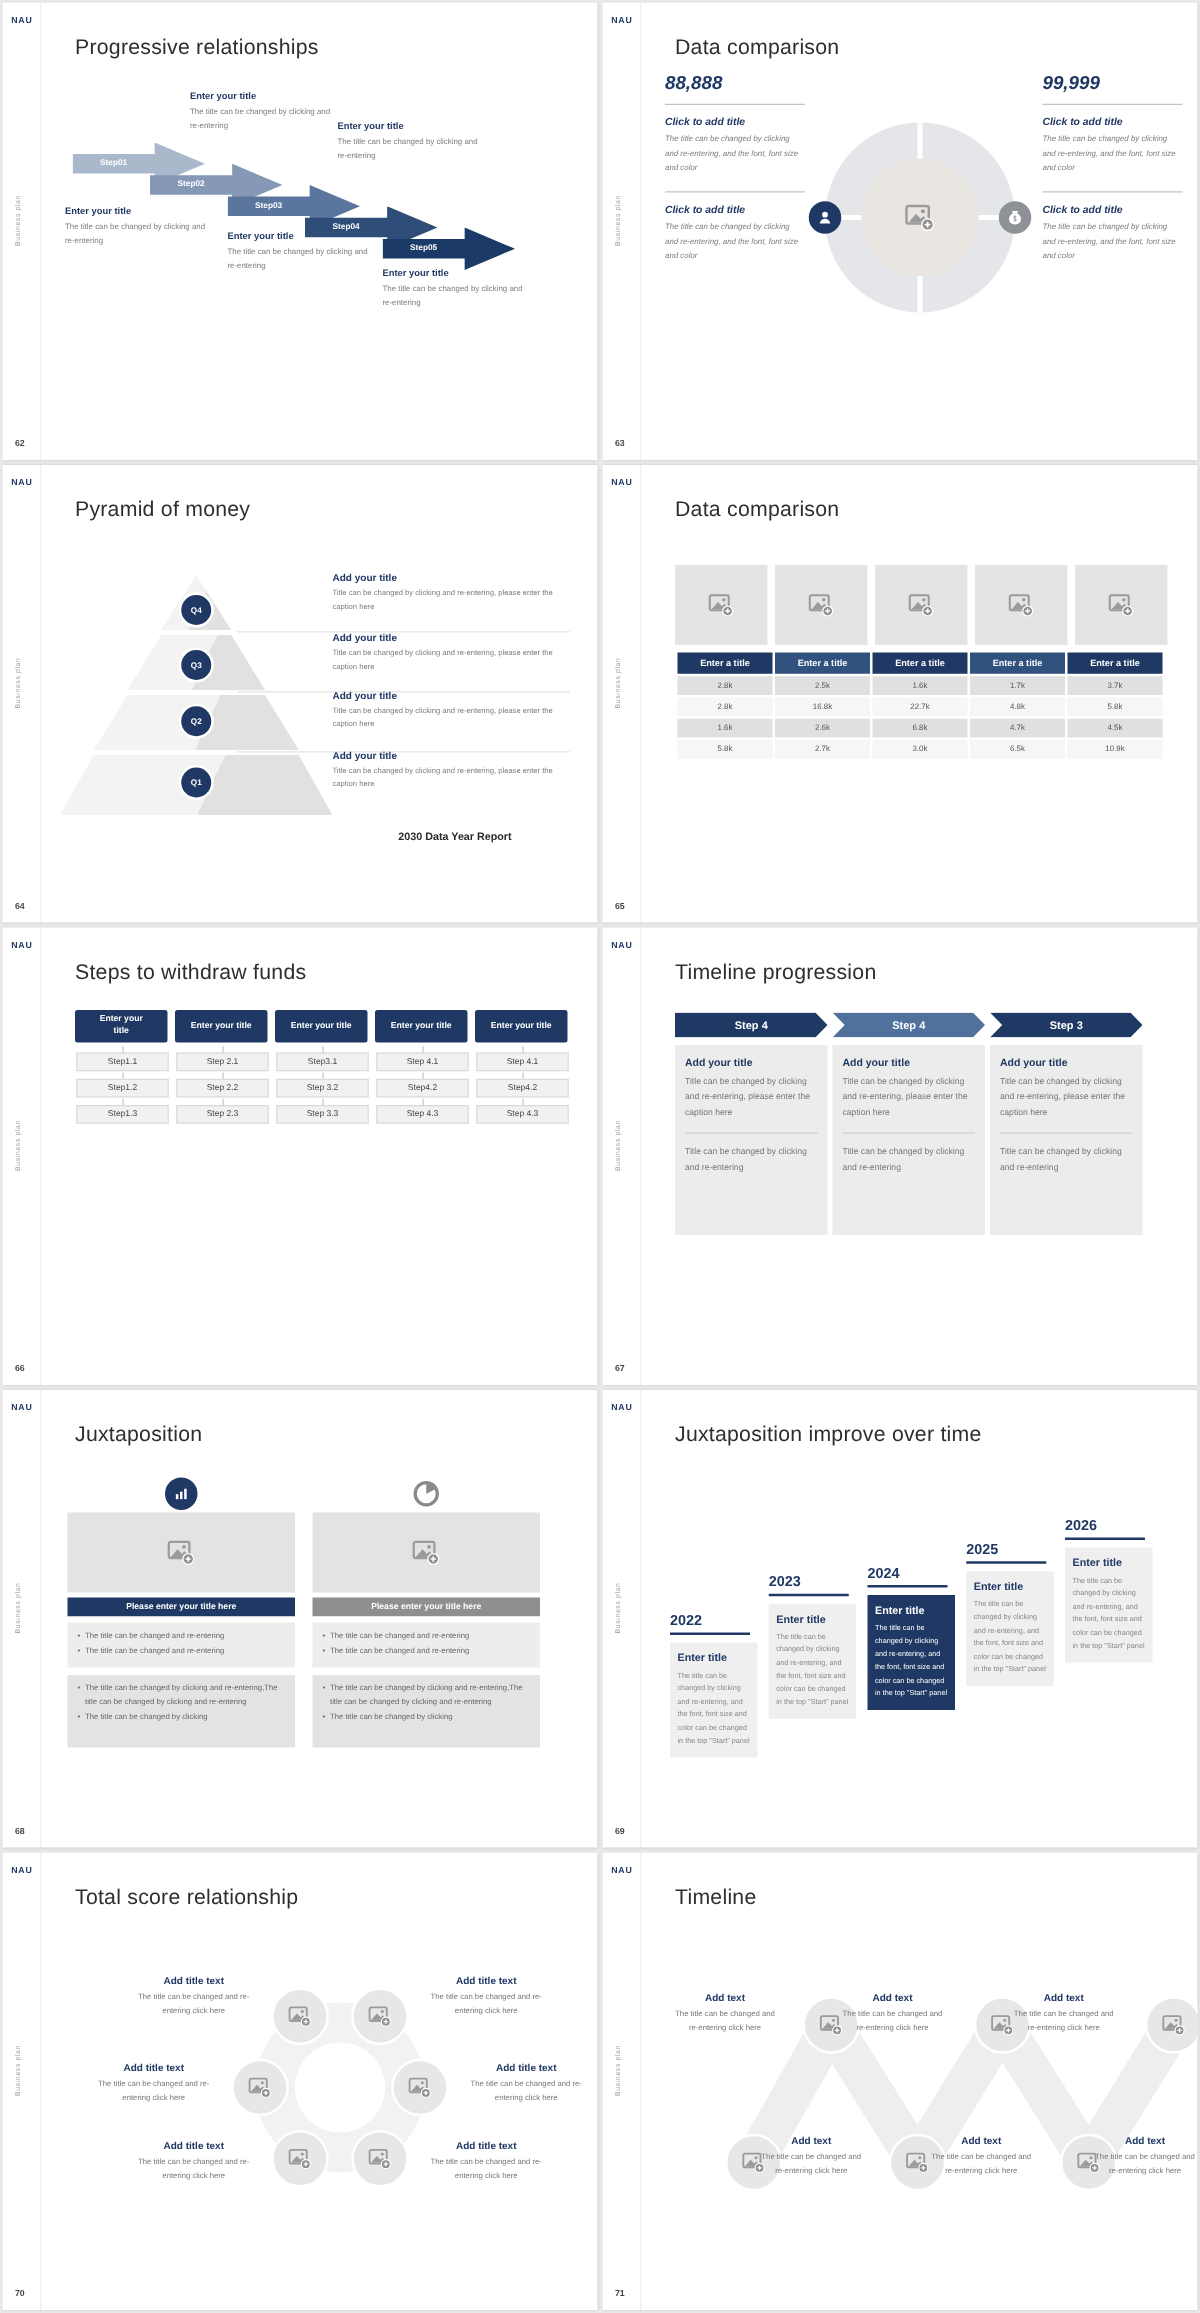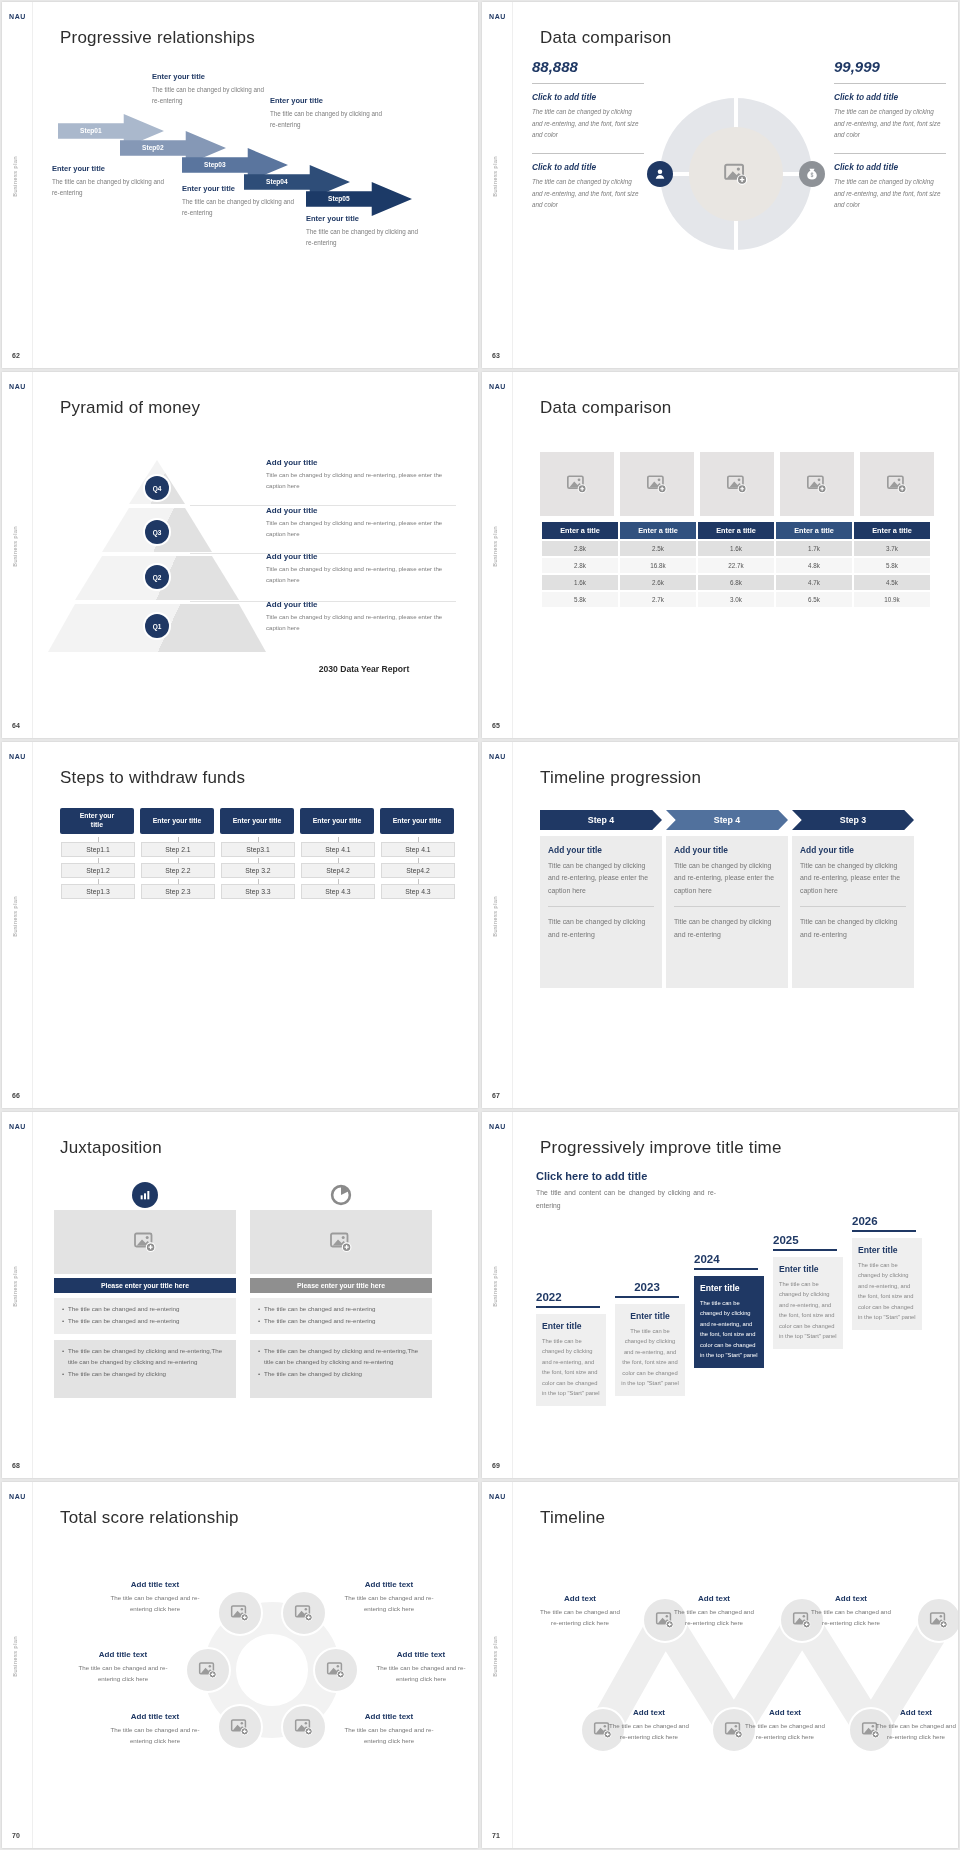--- a/index.html
+++ b/index.html
@@ -455,35 +455,31 @@
       </div>
     </div>
   </article>
 
   <article class="slide">
     <div class="logo">NAU</div>
     <div class="vline"></div>
     <div class="vtext">Business plan</div>
     <div class="snum">69</div>
     <div class="content">
-      <h1 class="stitle">Progressively improve title time</h1>
-
-      <div class="abs" style="left:6px;top:58px;width:180px;">
-        <div style="font-size:11px;font-weight:bold;color:#1f3864;margin-bottom:5px;">Click here to add title</div>
-        <div style="font-size:6.8px;color:#777;line-height:1.9;text-align:justify;">The title and content can be changed by clicking and re-entering</div>
-      </div>
+      <h1 class="stitle">Juxtaposition improve over time</h1>
+
 
       <div class="ycol" style="left:6px;top:179px;">
         <div class="yr">2022</div>
         <div class="pan">
           <div class="h">Enter title</div>
           <div class="p">The title can be changed by clicking and re-entering, and the font, font size and color can be changed in the top "Start" panel</div>
         </div>
       </div>
-      <div class="ycol" style="left:85px;top:169px;text-align:center;">
+      <div class="ycol" style="left:85px;top:148px;">
         <div class="yr">2023</div>
         <div class="pan">
           <div class="h">Enter title</div>
           <div class="p">The title can be changed by clicking and re-entering, and the font, font size and color can be changed in the top "Start" panel</div>
         </div>
       </div>
       <div class="ycol hl" style="left:164px;top:141px;">
         <div class="yr">2024</div>
         <div class="pan">
           <div class="h">Enter title</div>

